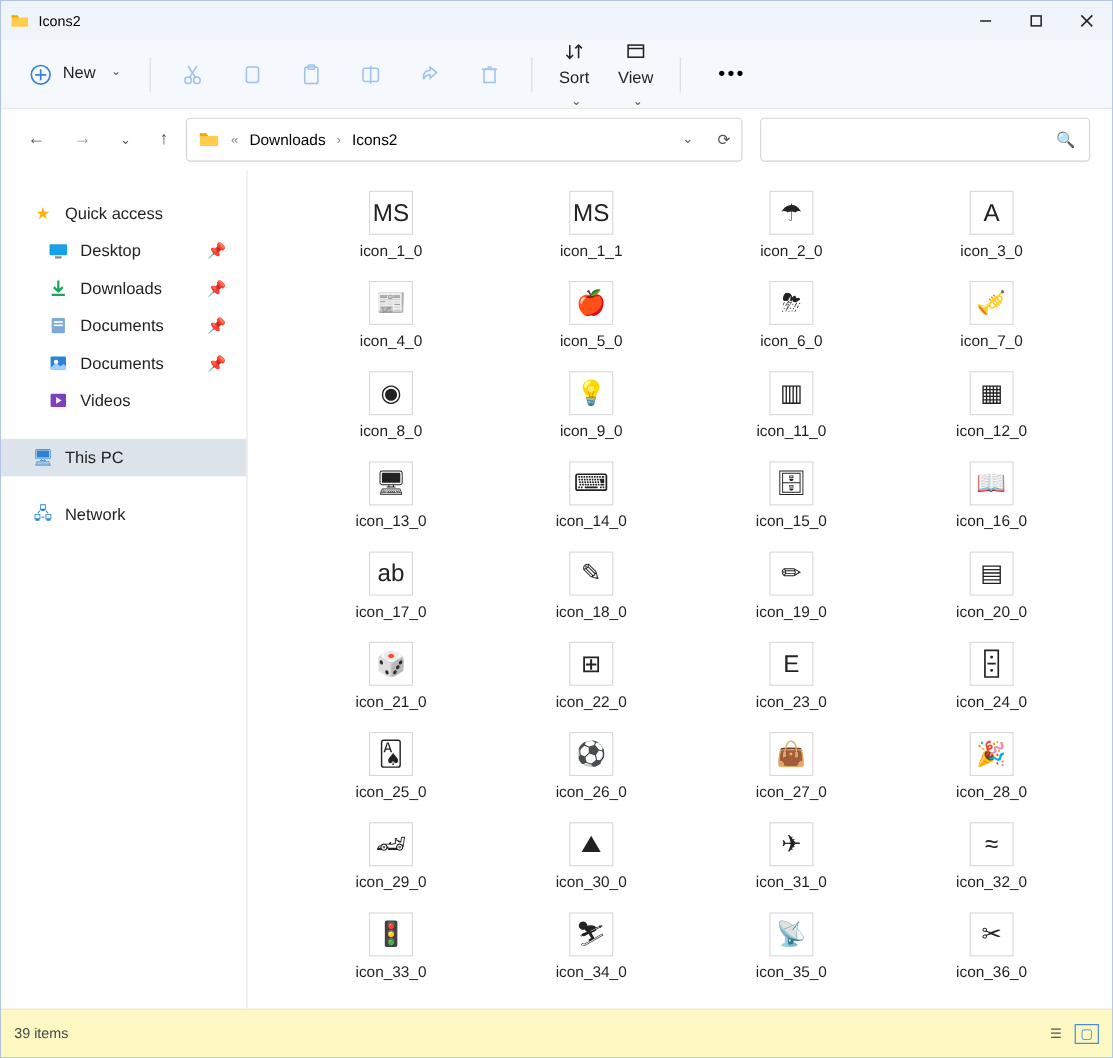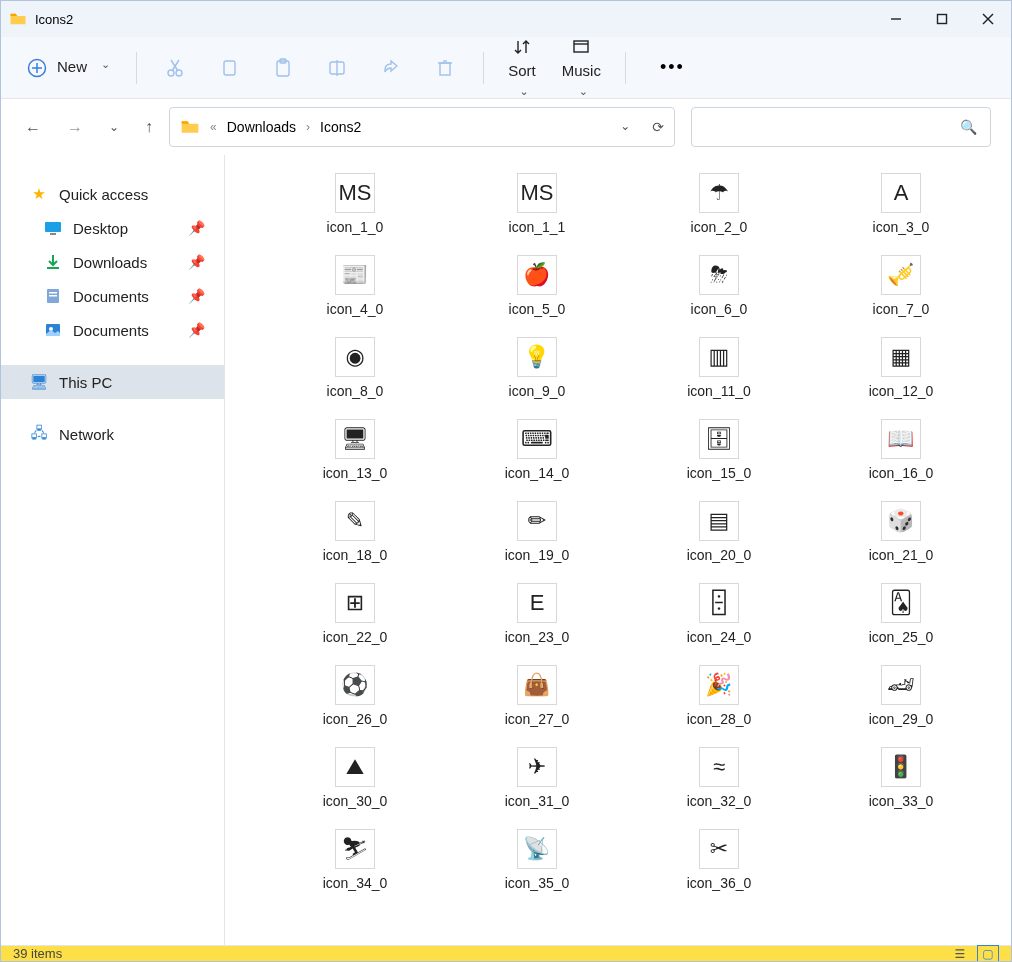--- a/index.html
+++ b/index.html
@@ -36,21 +36,21 @@
 .side-item .pin { position:absolute; right:18px; color:#888; font-size:14px;}
 .side-item.selected { background:#dde3ea; }
 .side-spacer { height:18px; }
 .side-icon { width:20px; height:20px; display:flex; align-items:center; justify-content:center; font-size:15px;}
 .content-wrap { flex:1; display:flex; min-height:0;}
 .content { flex:1; overflow-y:scroll; padding:10px 20px 20px 40px; }
 .grid { display:grid; grid-template-columns: repeat(4, 180px); gap:4px 2px; }
 .file { display:flex; flex-direction:column; align-items:center; gap:6px; padding:8px 4px; border-radius:4px; font-size:14px; color:#222; text-align:center;}
 .file .thumb { width:40px; height:40px; background:#fff; border:1px solid #d8d8d8; display:flex; align-items:center; justify-content:center; font-size:22px;}
 
-.status { height:16px; border-top:1px solid #e5e5e5; display:flex; align-items:center; padding:0 12px; font-size:13px; color:#444; background:#fde047;}
+.status { height:44px; border-top:1px solid #e5e5e5; display:flex; align-items:center; padding:0 12px; font-size:13px; color:#444; background:#fef9c3;}
 .status .right { margin-left:auto; display:flex; gap:6px;}
 .viewbtn { width:22px; height:18px; border:1px solid transparent; display:flex; align-items:center; justify-content:center; font-size:12px; color:#555;}
 .viewbtn.active { border-color:#3a7fd8; color:#3a7fd8;}
 
 .content::-webkit-scrollbar { width:14px;}
 .content::-webkit-scrollbar-thumb { background:#8a8f96; border-radius:3px; border:3px solid #fff;}
 .content::-webkit-scrollbar-track { background:#fff;}
 svg { display:block; }
 </style>
 </head>
@@ -140,21 +140,21 @@
         <path d="M5 3v12 M2 12l3 3 3-3 M13 15V3 M10 6l3-3 3 3" fill="none" stroke="#222" stroke-width="1.4"></path>
       </svg>
     <span>Sort</span>
     <span class="chev">⌄</span>
   </div>
   <div class="cmd-group">
     <svg width="18" height="18">
         <rect x="2" y="3" width="14" height="11" fill="none" stroke="#222" stroke-width="1.4"></rect>
         <line x1="2" y1="6" x2="16" y2="6" stroke="#222" stroke-width="1.4"></line>
       </svg>
-    <span>Music</span>
+    <span>View</span>
     <span class="chev">⌄</span>
   </div>
   <div class="sep"></div>
   <div class="more-btn">•••</div>
 </div>
 
 <div class="navrow">
   <div class="nav-arrows">
     <span>←</span>
     <span class="dim">→</span>
@@ -225,20 +225,29 @@
           <span class="side-icon">
             <svg width="18" height="18">
               <rect x="2" y="3" width="14" height="12" fill="#2c83d6" rx="1"></rect>
               <circle cx="7" cy="8" r="2" fill="#fff"></circle>
               <path d="M2 13l5-4 4 3 3-2 2 2v3H2z" fill="#9fd0ff"></path>
             </svg>
           </span>
           <span>Documents</span>
           <span class="pin">📌</span>
         </div>
+        <div class="side-item">
+          <span class="side-icon">
+            <svg width="18" height="18">
+              <rect x="2" y="3" width="14" height="12" fill="#7b3fbf" rx="1"></rect>
+              <path d="M7 6v6l5-3z" fill="#fff"></path>
+            </svg>
+          </span>
+          <span>Videos</span>
+        </div>
       </div>
     <div class="side-spacer"></div>
     <div class="side-item section selected">
       <span class="side-icon" style="color:#2c83d6;">🖥</span>
       <span>This PC</span>
     </div>
     <div class="side-spacer"></div>
     <div class="side-item section">
       <span class="side-icon" style="color:#2c83d6;">🖧</span>
       <span>Network</span>
@@ -306,20 +315,24 @@
           </div>
           <div class="file">
             <div class="thumb" title="file-cabinet">🗄</div>
             <span>icon_15_0</span>
           </div>
           <div class="file">
             <div class="thumb" title="open-book">📖</div>
             <span>icon_16_0</span>
           </div>
           <div class="file">
+            <div class="thumb" title="font-ab-doc">ab</div>
+            <span>icon_17_0</span>
+          </div>
+          <div class="file">
             <div class="thumb" title="crayon-doc">✎</div>
             <span>icon_18_0</span>
           </div>
           <div class="file">
             <div class="thumb" title="pencil">✏</div>
             <span>icon_19_0</span>
           </div>
           <div class="file">
             <div class="thumb" title="notepad">▤</div>
             <span>icon_20_0</span>

